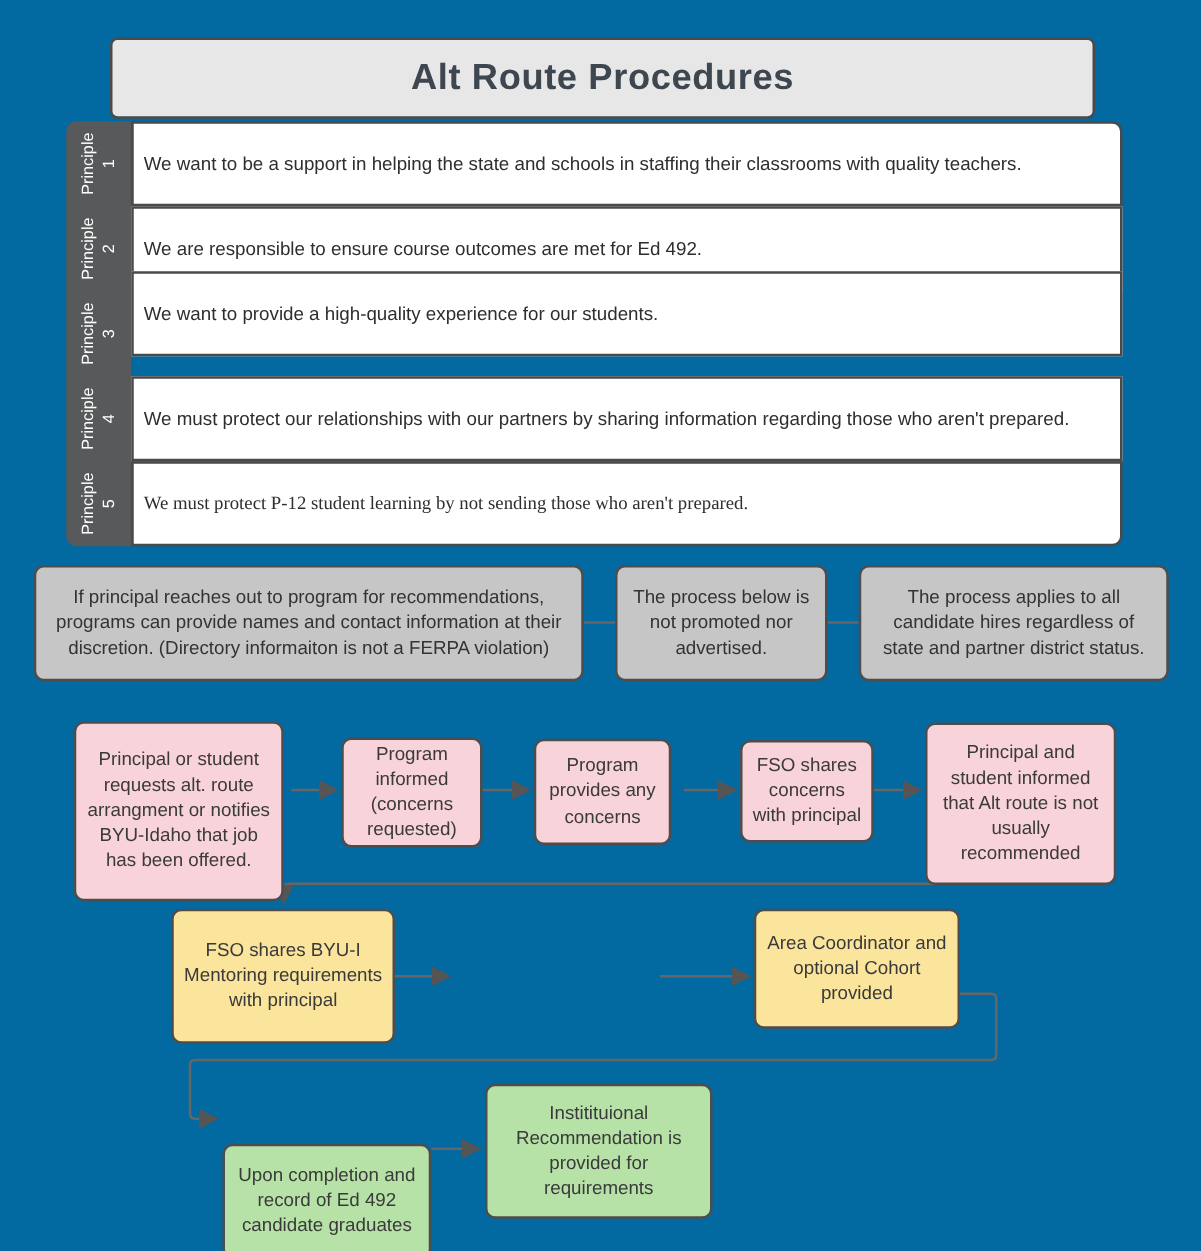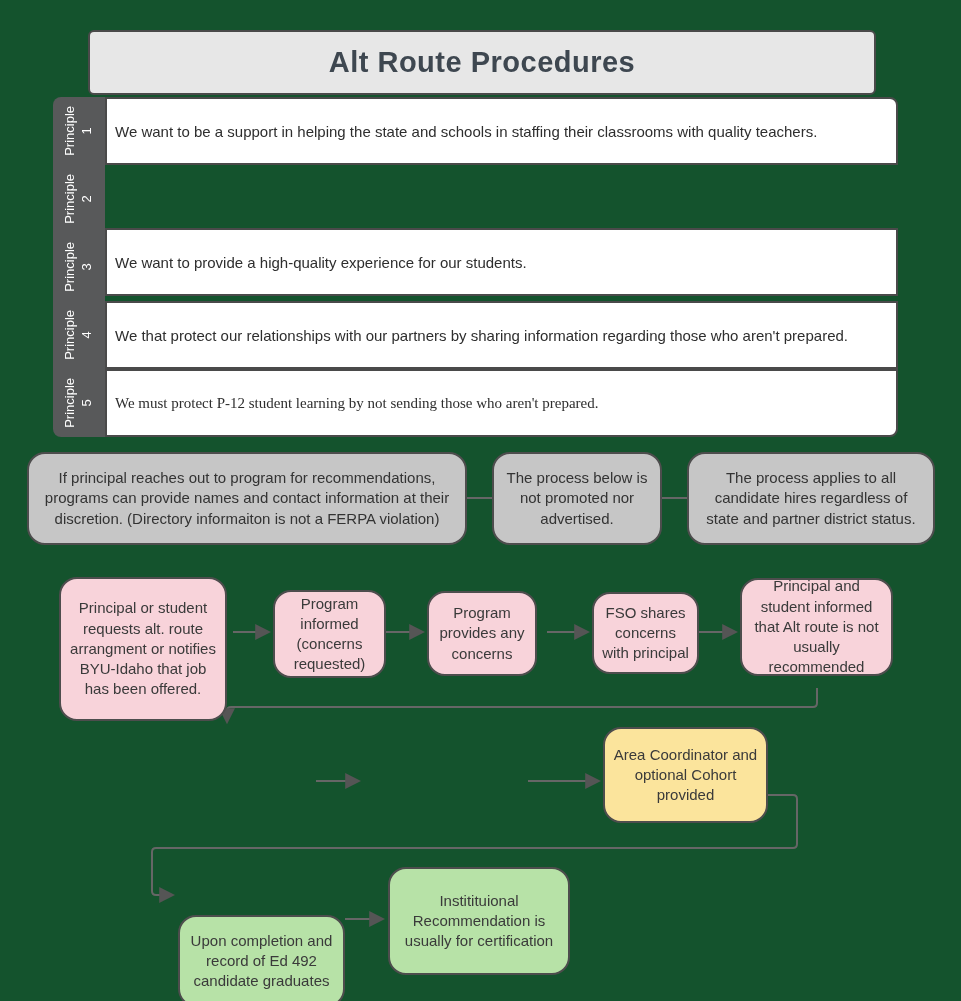--- a/index.html
+++ b/index.html
@@ -1,37 +1,37 @@
 <!DOCTYPE html>
 <html><head>
 <meta charset="utf-8">
 <style>
   html,body{margin:0;padding:0;background:#ffffff;font-family:"Liberation Sans", sans-serif;}
-  .canvas{position:relative;width:961px;height:1001px;background:#14532d;overflow:hidden;}
+  .canvas{position:relative;width:961px;height:1001px;background:#0369a1;overflow:hidden;}
 
   .title-box{position:absolute;left:88px;top:30px;width:788px;height:65px;
     background:#e7e7e7;border:2px solid #4a4a4a;border-radius:6px;box-sizing:border-box;
     display:flex;align-items:center;justify-content:center;
     font-size:29px;font-weight:bold;color:#3e4750;letter-spacing:.5px;z-index:2;}
 
   .sidebar{position:absolute;left:53px;top:97px;width:52px;height:340px;
     background:#58595a;border-radius:8px 0 0 8px;z-index:1;}
 
   .prow{position:absolute;left:105px;width:793px;height:68px;background:#ffffff;
     border:2px solid #4a4a4a;box-sizing:border-box;display:flex;align-items:center;
     padding-left:8px;font-size:15px;color:#2e2e2e;z-index:2;}
   .prow.first{border-top-right-radius:8px;}
   .prow.last{border-bottom-right-radius:8px;font-family:Liberation Serif, serif;}
 
   .plabel{position:absolute;left:53px;width:52px;height:68px;z-index:3;
     display:flex;align-items:center;justify-content:center;color:#ffffff;}
   .plabel .rot{transform:rotate(-90deg);text-align:center;font-size:13px;line-height:1.3;}
   .plabel .rot span{display:block;white-space:nowrap;}
 
-  .box{position:absolute;border:2px solid #4d4d4d;border-radius:18px;box-sizing:border-box;
+  .box{position:absolute;border:2px solid #4d4d4d;border-radius:8px;box-sizing:border-box;
     display:flex;align-items:center;justify-content:center;text-align:center;
     font-size:15px;color:#3a3a3a;line-height:1.35;padding:6px 8px;z-index:2;}
   .note{background:#c6c6c6;color:#333333;}
   .pink{background:#f8d3da;}
   .yellow{background:#fbe49c;}
   .green{background:#b7e2a7;}
 
   svg.connectors{position:absolute;left:0;top:0;z-index:1;}
 </style>
 </head>
@@ -64,22 +64,23 @@
 
       <path d="M345,919 L382,919" marker-end="url(#arr)"></path>
     </g>
   </svg>
 
   <div class="title-box">Alt Route Procedures</div>
 
   <div class="sidebar"></div>
 
   <div class="prow first" style="top:97px">We want to be a support in helping the state and schools in staffing their classrooms with quality teachers.</div>
-  <div class="prow" style="top:228px">We want to provide a high-quality experience for our students.</div>
-  <div class="prow" style="top:301px">We that protect our relationships with our partners by sharing information regarding those who aren't prepared.</div>
+  <div class="prow" style="top:165px">We are responsible to ensure course outcomes are met for Ed 492.</div>
+  <div class="prow" style="top:217px">We want to provide a high-quality experience for our students.</div>
+  <div class="prow" style="top:301px">We must protect our relationships with our partners by sharing information regarding those who aren't prepared.</div>
   <div class="prow last" style="top:369px">We must protect P-12 student learning by not sending those who aren't prepared.</div>
 
   <div class="plabel" style="top:97px">
     <div class="rot">
         <span>Principle</span>
         <span>1</span>
       </div>
   </div>
   <div class="plabel" style="top:165px">
     <div class="rot">
@@ -107,20 +108,21 @@
   </div>
 
   <div class="box note" style="left:27px;top:452px;width:440px;height:93px">If principal reaches out to program for recommendations, programs can provide names and contact information at their discretion. (Directory informaiton is not a FERPA violation)</div>
   <div class="box note" style="left:687px;top:452px;width:248px;height:93px">The process applies to all candidate hires regardless of state and partner district status.</div>
   <div class="box note" style="left:492px;top:452px;width:170px;height:93px">The process below is not promoted nor advertised.</div>
 
   <div class="box pink" style="left:59px;top:577px;width:168px;height:144px">Principal or student requests alt. route arrangment or notifies BYU-Idaho that job has been offered.</div>
   <div class="box pink" style="left:273px;top:590px;width:113px;height:88px">Program informed (concerns requested)</div>
   <div class="box pink" style="left:427px;top:591px;width:110px;height:85px">Program provides any concerns</div>
   <div class="box pink" style="left:592px;top:592px;width:107px;height:82px">FSO shares concerns with principal</div>
-  <div class="box pink" style="left:740px;top:578px;width:153px;height:98px">Principal and student informed that Alt route is not usually recommended</div>
+  <div class="box pink" style="left:740px;top:578px;width:153px;height:130px">Principal and student informed that Alt route is not usually recommended</div>
 
+  <div class="box yellow" style="left:137px;top:727px;width:179px;height:108px">FSO shares BYU-I Mentoring requirements with principal</div>
   <div class="box yellow" style="left:603px;top:727px;width:165px;height:96px">Area Coordinator and optional Cohort provided</div>
 
   <div class="box green" style="left:178px;top:915px;width:167px;height:92px">Upon completion and record of Ed 492 candidate graduates</div>
-  <div class="box green" style="left:388px;top:867px;width:182px;height:108px">Institituional Recommendation is usually for certification</div>
+  <div class="box green" style="left:388px;top:867px;width:182px;height:108px">Institituional Recommendation is provided for requirements</div>
 
 </div>
 
 </body></html>

